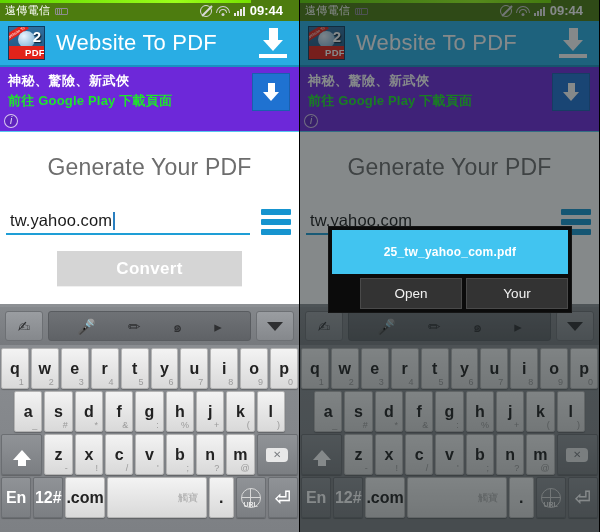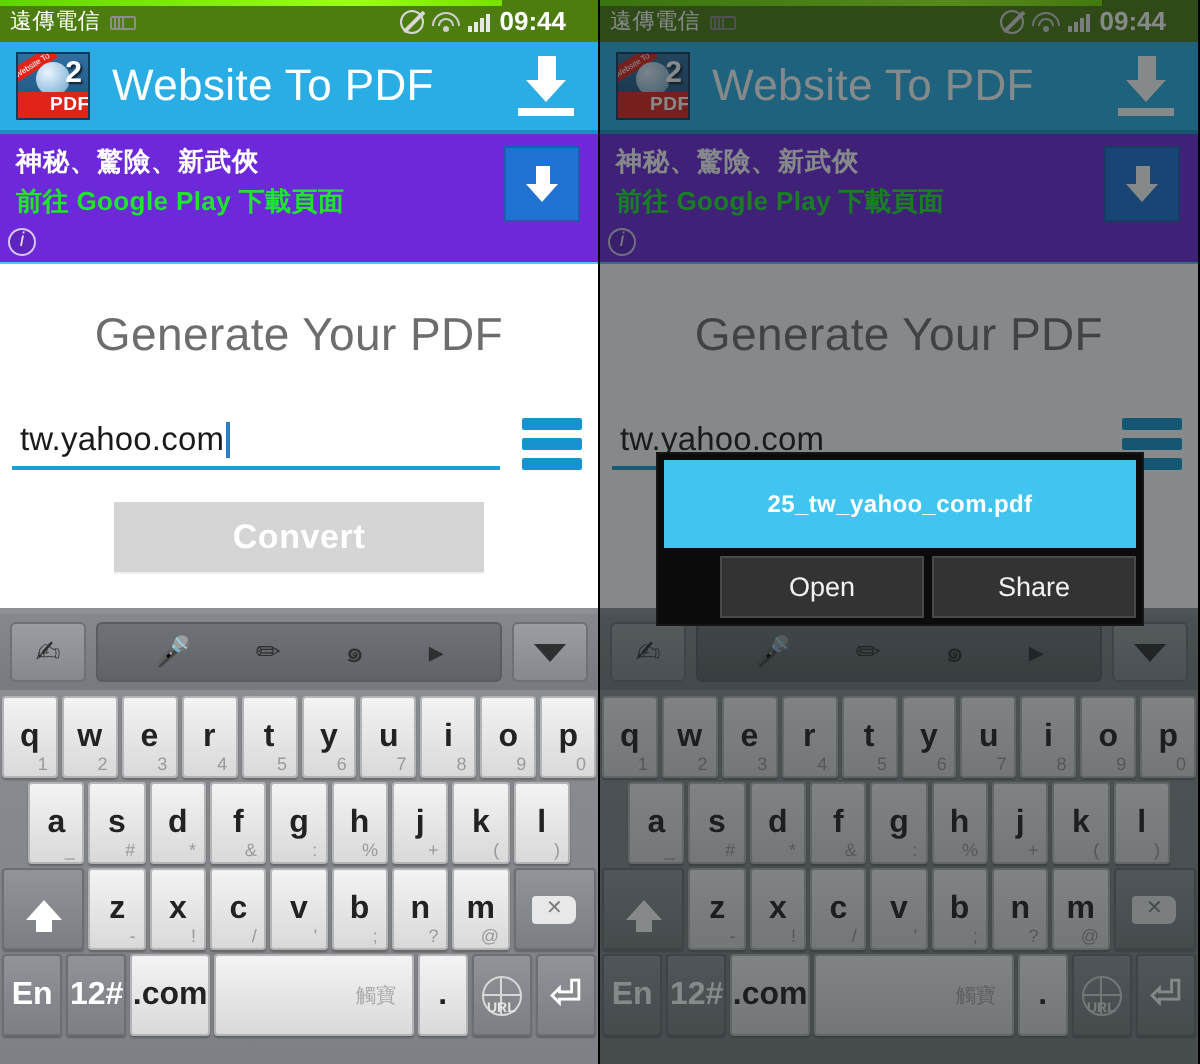--- a/index.html
+++ b/index.html
@@ -765,18 +765,18 @@
         </div>
       </div>
     </div>
 
     <div class="dim"></div>
 
     <div class="dialog">
       <div class="dlg-title">25_tw_yahoo_com.pdf</div>
       <div class="dlg-actions">
         <div class="dlg-btn">Open</div>
-        <div class="dlg-btn">Share</div>
+        <div class="dlg-btn">Your</div>
       </div>
     </div>
   </div>
 
 </div>
 
 </body></html>

